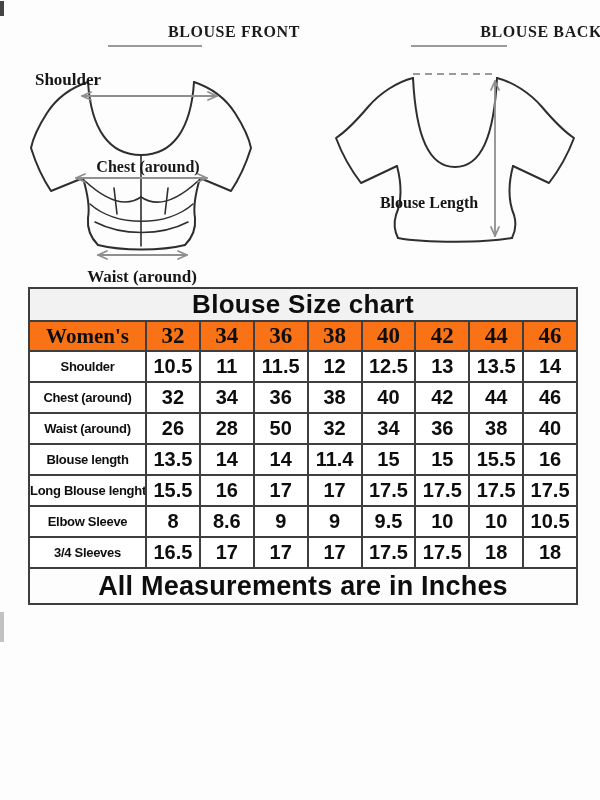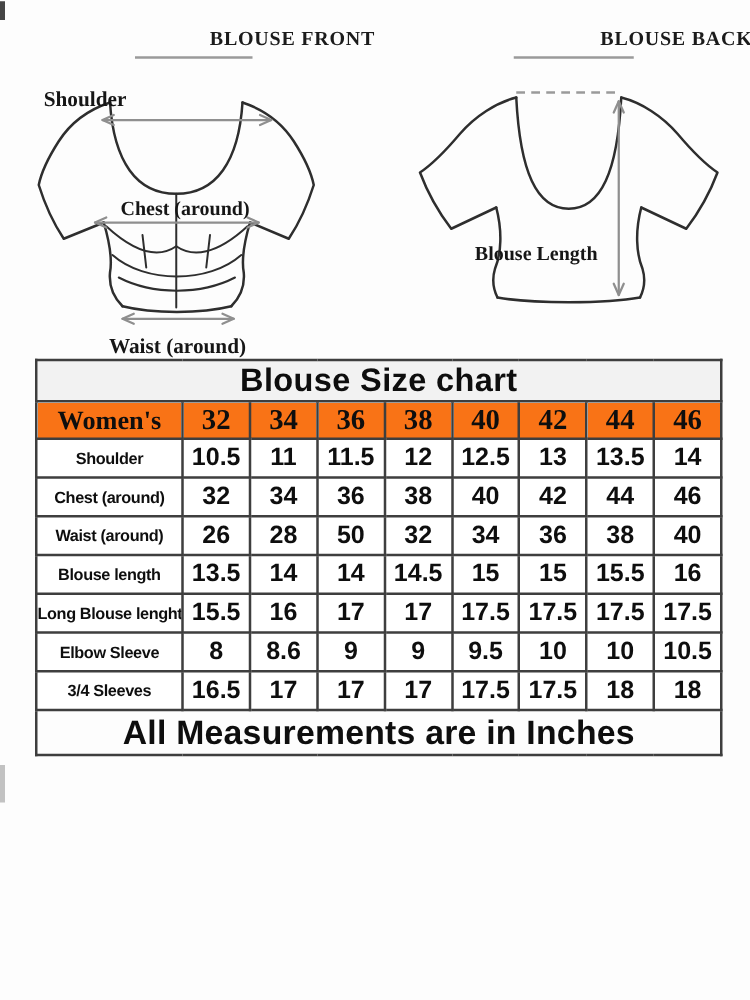--- a/index.html
+++ b/index.html
@@ -173,21 +173,21 @@
         <td>34</td>
         <td>36</td>
         <td>38</td>
         <td>40</td>
       </tr>
       <tr>
         <td class="rowlabel">Blouse length</td>
         <td>13.5</td>
         <td>14</td>
         <td>14</td>
-        <td>14.5</td>
+        <td>11.4</td>
         <td>15</td>
         <td>15</td>
         <td>15.5</td>
         <td>16</td>
       </tr>
       <tr>
         <td class="rowlabel">Long Blouse lenght</td>
         <td>15.5</td>
         <td>16</td>
         <td>17</td>

